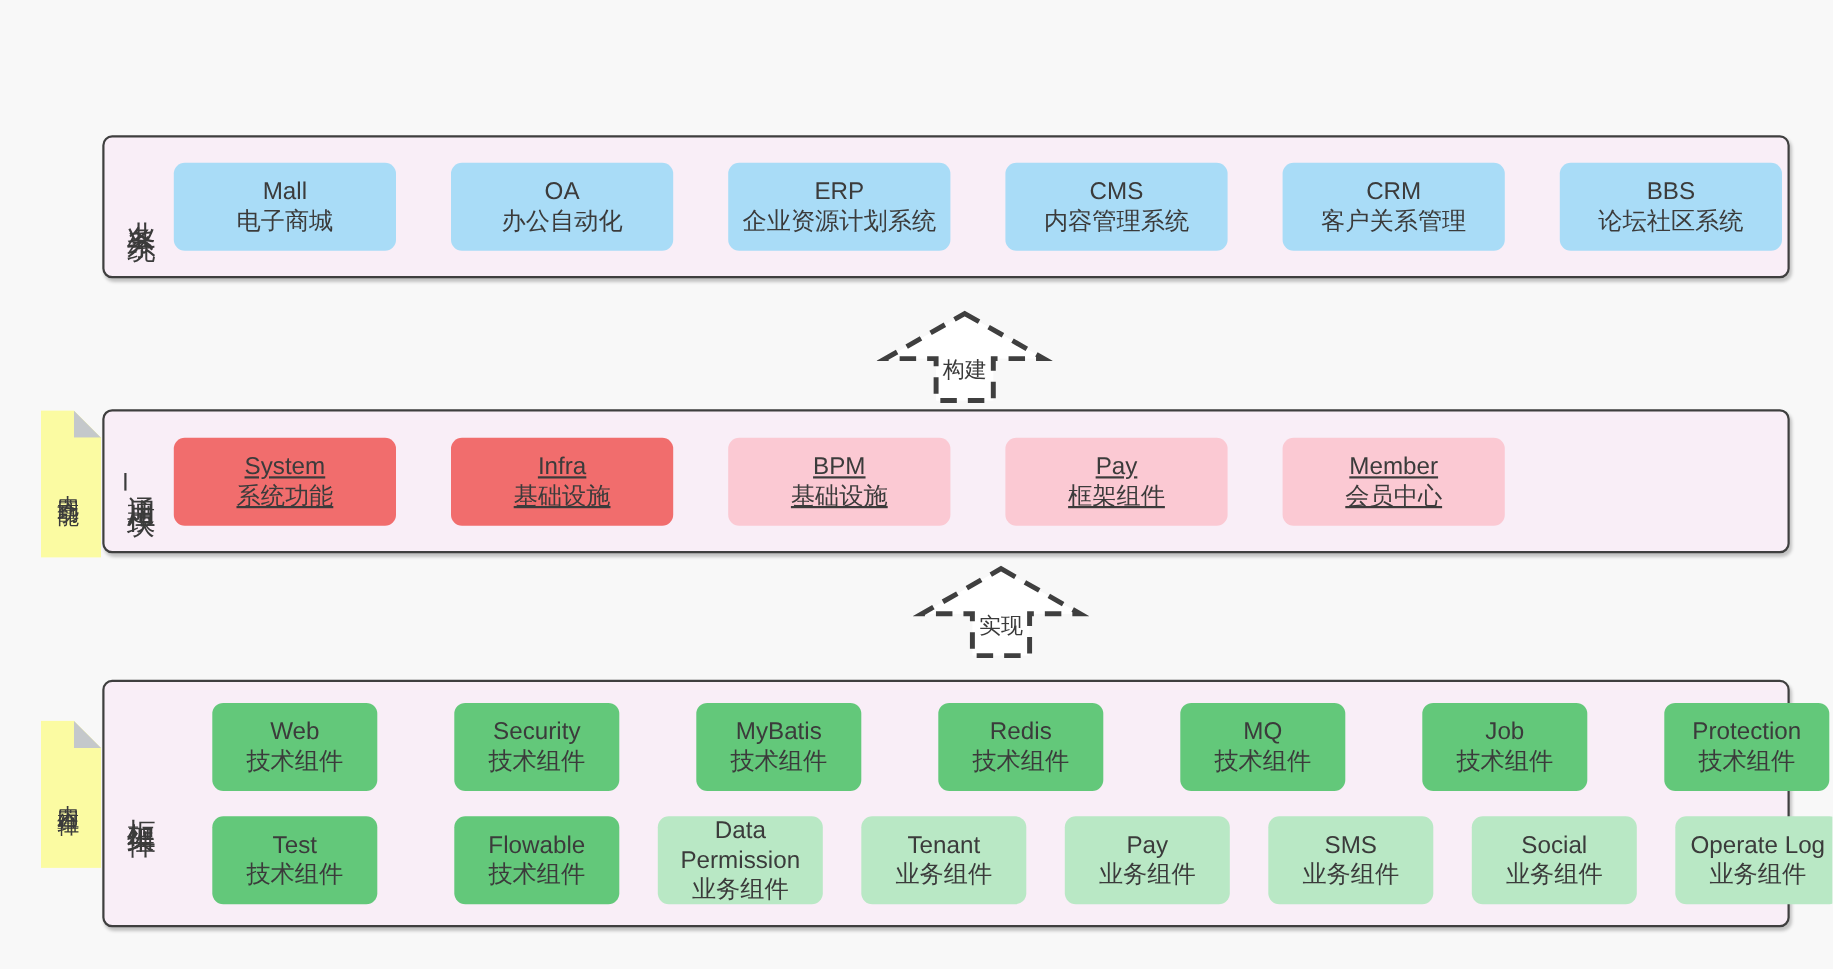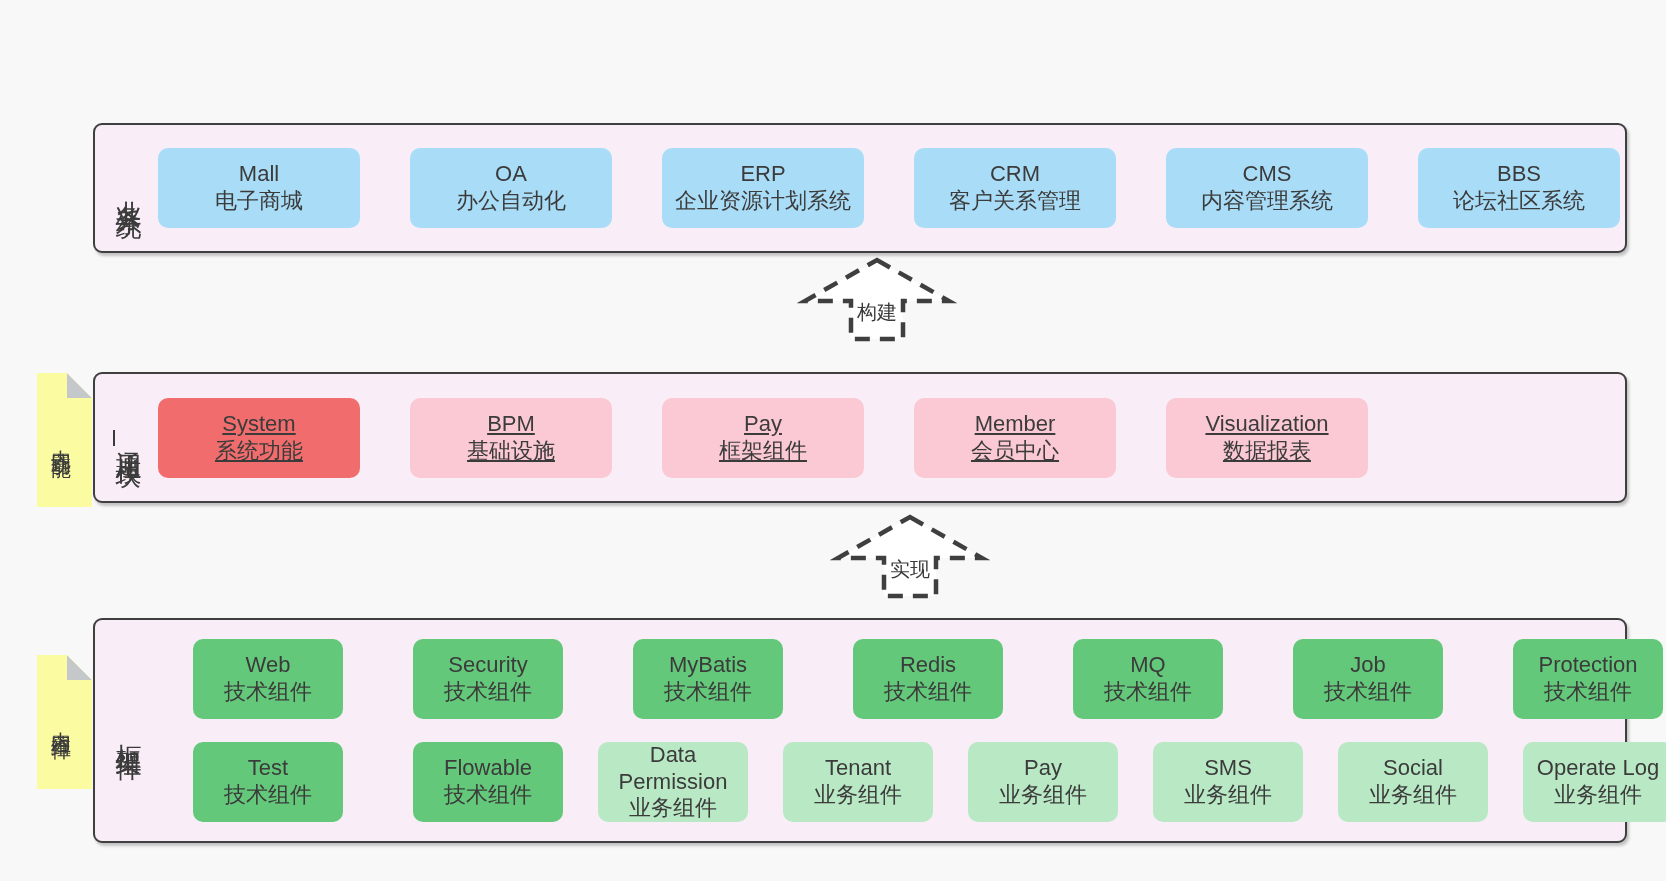--- a/index.html
+++ b/index.html
@@ -60,21 +60,21 @@
   }
   .tab-1{top:373px;}
   .tab-2{top:655px;}
   .tab-label{
     writing-mode:vertical-rl;text-orientation:upright;
     font-size:20px;letter-spacing:3px;line-height:1.1;
     color:var(--text);margin-right:6px;
   }
 
   .arrow{position:absolute;width:160px;height:88px;z-index:3;}
-  .arrow-1{left:797px;top:255px;}
+  .arrow-1{left:797px;top:280px;}
   .arrow-2{left:830px;top:512px;}
   .arrow svg{display:block;width:100%;height:100%;}
   .arrow svg polygon{
     fill:#ffffff;stroke:var(--panel-border);stroke-width:4.5;
     stroke-dasharray:15 10;stroke-linejoin:miter;
   }
   .arrow-label{
     position:absolute;left:50%;top:44px;transform:translateX(-50%);
     background:#ffffff;padding:0 3px;font-size:20px;line-height:1.35;
     color:var(--text);white-space:nowrap;
@@ -103,26 +103,26 @@
   </div>
         <div class="box v-blue">
     <div class="box-name">OA</div>
     <div class="box-desc">办公自动化</div>
   </div>
         <div class="box v-blue">
     <div class="box-name">ERP</div>
     <div class="box-desc">企业资源计划系统</div>
   </div>
         <div class="box v-blue">
+    <div class="box-name">CMS</div>
+    <div class="box-desc">内容管理系统</div>
+  </div>
+        <div class="box v-blue">
     <div class="box-name">CRM</div>
     <div class="box-desc">客户关系管理</div>
-  </div>
-        <div class="box v-blue">
-    <div class="box-name">CMS</div>
-    <div class="box-desc">内容管理系统</div>
   </div>
         <div class="box v-blue">
     <div class="box-name">BBS</div>
     <div class="box-desc">论坛社区系统</div>
   </div>
       </div>
   </section>
 
   <div class="arrow arrow-1">
     <svg viewBox="0 0 160 88">
@@ -131,35 +131,35 @@
     <span class="arrow-label">构建</span>
   </div>
 
   <section class="panel panel-modules">
     <div class="side-label">通用模块</div>
     <div class="boxes">
         <div class="box v-red">
     <div class="box-name">System</div>
     <div class="box-desc">系统功能</div>
   </div>
+        <div class="box v-red">
+    <div class="box-name">Infra</div>
+    <div class="box-desc">基础设施</div>
+  </div>
         <div class="box v-pink">
     <div class="box-name">BPM</div>
     <div class="box-desc">基础设施</div>
   </div>
         <div class="box v-pink">
     <div class="box-name">Pay</div>
     <div class="box-desc">框架组件</div>
   </div>
         <div class="box v-pink">
     <div class="box-name">Member</div>
     <div class="box-desc">会员中心</div>
-  </div>
-        <div class="box v-pink">
-    <div class="box-name">Visualization</div>
-    <div class="box-desc">数据报表</div>
   </div>
       </div>
   </section>
 
   <div class="arrow arrow-2">
     <svg viewBox="0 0 160 88">
       <polygon points="80,5 152,46 106,46 106,84 54,84 54,46 8,46"></polygon>
     </svg>
     <span class="arrow-label">实现</span>
   </div>

